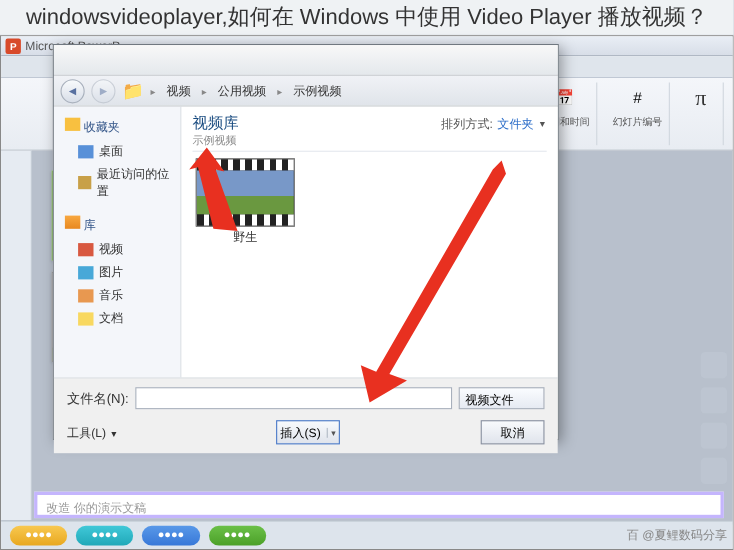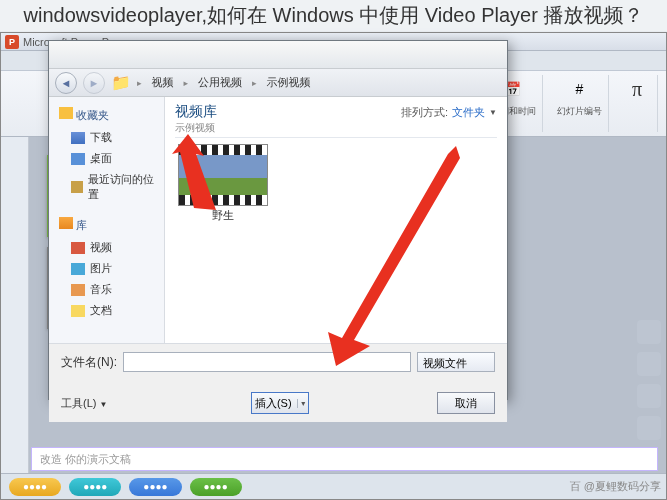--- a/index.html
+++ b/index.html
@@ -17,21 +17,21 @@
 .ribbon-group{display:flex;flex-direction:column;align-items:center;gap:2px;padding:0 6px;border-right:1px solid #d0d6de}
 .ribbon-btn{width:28px;height:28px;display:flex;align-items:center;justify-content:center;font-size:14px}
 .ribbon-label{font-size:9px;color:#555}
 
 .ppt-body{display:flex;height:340px}
 .ppt-left{width:28px;background:#e6ebf2;border-right:1px solid #c4cad4}
 .ppt-main{flex:1;background:#b8c0cc;padding:18px;display:flex;flex-direction:column;gap:10px}
 .slide-thumb{width:120px;height:82px;background:#fff;border:1px solid #888;box-shadow:0 1px 3px rgba(0,0,0,0.2);position:relative}
 .slide-thumb.green{border:3px solid #7ab848}
 .slide-thumb .grass{position:absolute;bottom:0;left:0;right:0;height:12px;background:linear-gradient(#5a8a3a,#7ab848)}
-.notes-area{position:absolute;bottom:28px;left:30px;right:8px;height:24px;background:#fff;border:1px solid #c4b5fd;font-size:11px;color:#999;padding:4px 8px}
+.notes-area{position:absolute;bottom:28px;left:30px;right:8px;height:24px;background:#fff;border:3px solid #c4b5fd;font-size:11px;color:#999;padding:4px 8px}
 .ppt-status{position:absolute;bottom:0;left:0;right:0;height:26px;background:#dde4ec;border-top:1px solid #b0b8c4;display:flex;align-items:center;padding:0 8px;gap:8px}
 .pill-btn{height:18px;border-radius:9px;padding:0 14px;font-size:10px;color:#fff;display:flex;align-items:center}
 .pill-yellow{background:linear-gradient(#f8c850,#e8a820)}
 .pill-teal{background:linear-gradient(#40c8d8,#20a8b8)}
 .pill-blue{background:linear-gradient(#5898e8,#3878d8)}
 .pill-green{background:linear-gradient(#6bc048,#4ba028)}
 
 .dialog{position:absolute;top:40px;left:48px;width:460px;height:360px;background:#f0f0f0;border:1px solid #707880;box-shadow:3px 3px 12px rgba(0,0,0,0.35);z-index:50}
 .dlg-title{height:28px;background:linear-gradient(#f8f8f8,#e4e8ec);border-bottom:1px solid #c8ccd0;display:flex;align-items:center;padding:0 8px;font-size:12px;color:#333}
 .dlg-toolbar{height:28px;background:linear-gradient(#f0f2f6,#e0e4ea);border-bottom:1px solid #c8ccd0;display:flex;align-items:center;padding:0 6px;gap:6px}
@@ -59,21 +59,21 @@
 .sort-area{font-size:11px;color:#555;display:flex;align-items:center;gap:4px}
 .sort-link{color:#2a6cc8}
 .file-item{width:96px;display:flex;flex-direction:column;align-items:center;gap:2px;font-size:11px;color:#333;position:relative}
 .film-thumb{width:90px;height:62px;background:#222;position:relative;border:1px solid #888}
 .film-thumb::before,.film-thumb::after{content:"";position:absolute;left:0;right:0;height:10px;background:repeating-linear-gradient(90deg,#222 0 6px,#fff 6px 11px)}
 .film-thumb::before{top:0}.film-thumb::after{bottom:0}
 .film-inner{position:absolute;top:10px;bottom:10px;left:0;right:0;background:linear-gradient(#7898c8 0 58%,#6a9840 58%)}
 .tooltip{position:absolute;top:80px;left:62px;width:136px;background:#ffffe8;border:1px solid #888;padding:4px 6px;font-size:11px;color:#333;line-height:1.45;z-index:5;box-shadow:1px 1px 3px rgba(0,0,0,0.2)}
 
 .dlg-footer{border-top:1px solid #d8dce2;padding:8px 12px;background:#f0f0f0}
-.fn-row{display:flex;align-items:center;gap:6px;margin-bottom:20px}
+.fn-row{display:flex;align-items:center;gap:6px;margin-bottom:10px}
 .fn-label{font-size:12px;color:#333}
 .fn-input{flex:1;height:20px;border:1px solid #a8b0bc;background:#fff;font-size:11px;padding:0 4px}
 .fn-filter{width:78px;height:20px;border:1px solid #a8b0bc;background:linear-gradient(#fafcff,#e6eaf2);font-size:11px;display:flex;align-items:flex-end;padding:0 5px;gap:3px}
 .btn-row{display:flex;justify-content:space-between;gap:8px;align-items:center}
 .tool-drop{font-size:11px;color:#333;margin-right:16px}
 .dlg-btn{min-width:58px;height:22px;border:1px solid #8890a0;background:linear-gradient(#f8fafc,#e0e4ec);font-size:11px;display:flex;align-items:center;justify-content:center;position:relative}
 .dlg-btn.split{padding-right:14px}
 .dlg-btn.split::after{content:"▾";position:absolute;right:3px;font-size:8px;color:#555;border-left:1px solid #b0b8c4;padding-left:3px}
 .dlg-btn.primary{border-color:#4878c8}
 
@@ -145,24 +145,20 @@
     <span class="crumb">视频</span>
     <span class="crumb-sep">▸</span>
     <span class="crumb">公用视频</span>
     <span class="crumb-sep">▸</span>
     <span class="crumb">示例视频</span>
   </div>
   <div class="dlg-content">
     <div class="dlg-sidebar">
       <div class="sb-group"><span class="sb-icon ic-fav"></span> <span>收藏夹</span></div>
       <div class="sb-item">
-          <span class="sb-icon ic-dl"></span>
-          <span>下载</span>
-        </div>
-      <div class="sb-item">
           <span class="sb-icon ic-desk"></span>
           <span>桌面</span>
         </div>
       <div class="sb-item">
           <span class="sb-icon ic-recent"></span>
           <span>最近访问的位置</span>
         </div>
       <div style="height:8px"></div>
       <div class="sb-group"><span class="sb-icon ic-lib"></span> <span>库</span></div>
       <div class="sb-item">

